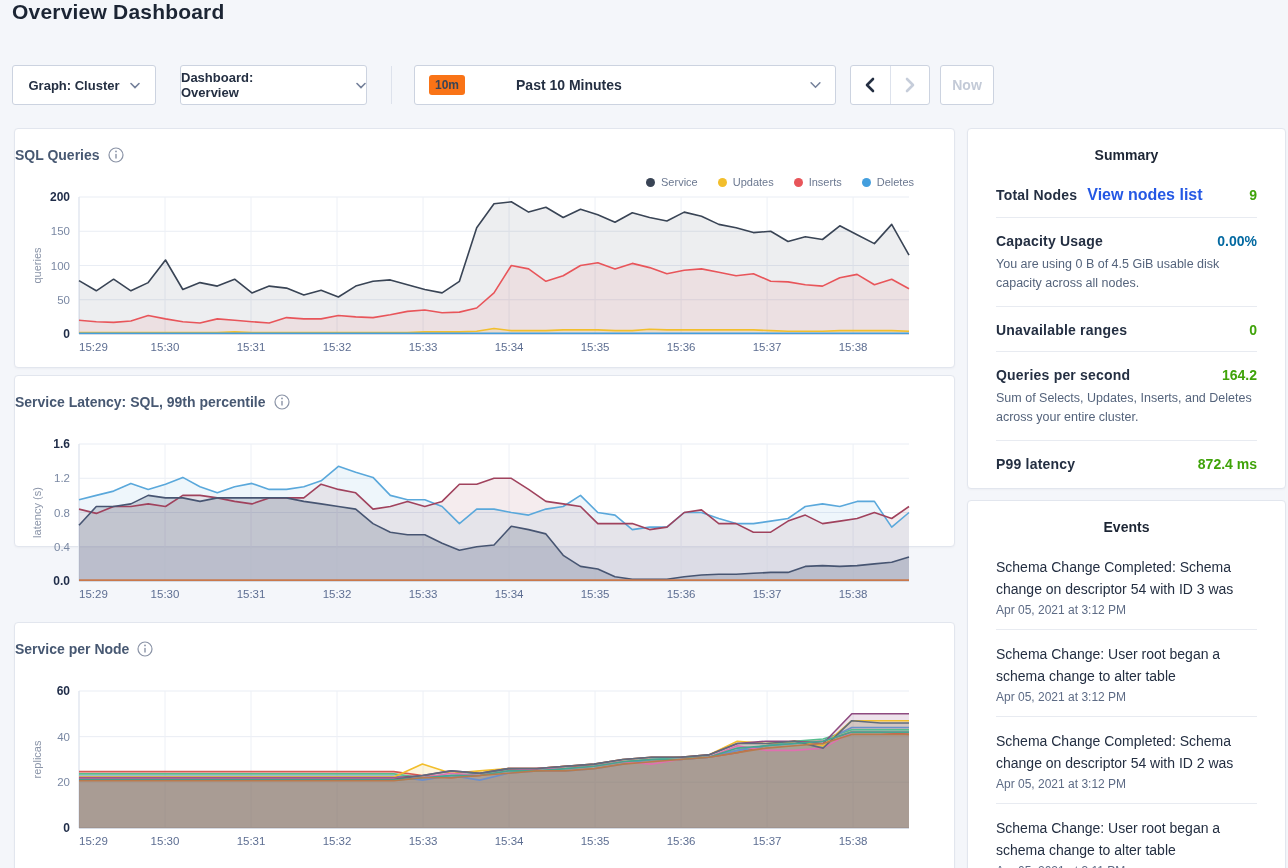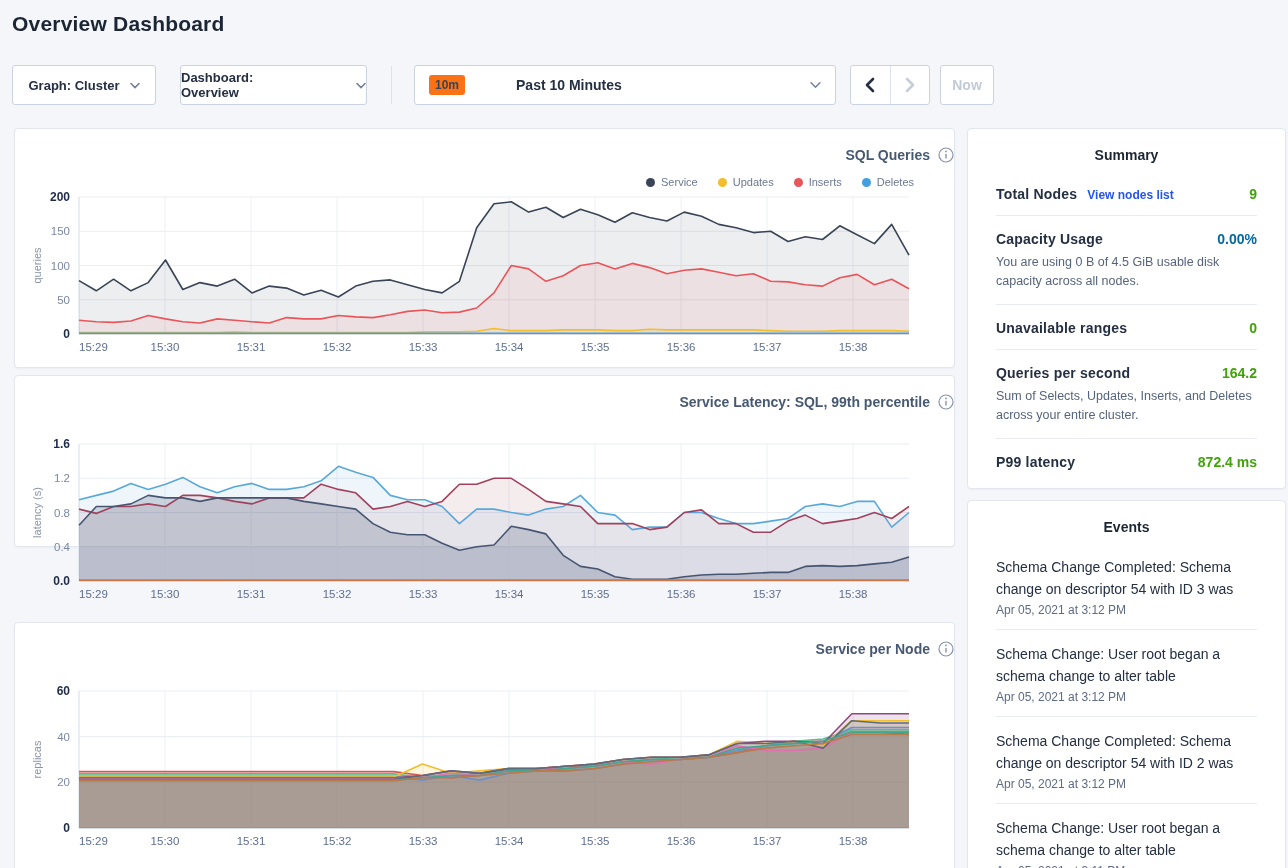--- a/index.html
+++ b/index.html
@@ -4,21 +4,21 @@
 <style>
   * { margin:0; padding:0; box-sizing:border-box; }
   html,body { width:1288px; height:868px; overflow:hidden; }
   body {
     position:relative;
     background:#f4f6fa;
     font-family:"Liberation Sans", sans-serif;
     color:#242f42;
   }
   .page-title {
-    position:absolute; left:12px; top:12px;
+    position:absolute; left:12px; top:0;
     font-size:21px; font-weight:700; color:#1c2534; letter-spacing:.2px;
   }
   
   .ctl { position:absolute; top:65px; height:40px; background:#fff;
          border:1px solid #ccd3e0; border-radius:3px; display:flex;
          align-items:center; cursor:pointer; }
   .dd-label { font-size:13px; font-weight:700; color:#242f42; }
   .dd-chev { margin-left:10px; display:flex; }
   .btn-graph { left:12px; width:144px; justify-content:center; }
   .btn-dash  { left:180px; width:187px; justify-content:center;gap:36px; }
@@ -33,36 +33,36 @@
   .now-btn { left:940px; width:54px; justify-content:center;
              font-size:14px; font-weight:700; color:#c3cad7; cursor:default; }
   
   .card { position:absolute; background:#fff; border:1px solid #e2e6ee;
           border-radius:4px; box-shadow:0 1px 2px rgba(40,50,70,.04); }
   .chart-card { left:14px; width:941px; }
   #chart-card-0 { top:128px; height:240px; }
   #chart-card-1 { top:375px; height:172px; }
   #chart-card-2 { top:622px; height:250px; }
   .chart-title-row { position:absolute; top:18px; left:0; right:0;
-      display:flex; align-items:center; justify-content:flex-end; gap:8px; }
+      display:flex; align-items:center; justify-content:flex-start; gap:8px; }
   .chart-title { font-size:14px; font-weight:700; color:#475872; }
   .chart-legend { position:absolute; top:47px; right:40px; display:flex; gap:20px; }
   .legend-item { display:flex; align-items:center; gap:6px; }
   .legend-dot { width:9px; height:9px; border-radius:50%; }
   .legend-label { font-size:11px; color:#6b7890; }
   .chart-svg { position:absolute; left:0; top:58px; }
   
   .summary-card { left:967px; top:128px; width:319px; height:361px; padding:18px 28px 10px; }
   .events-card  { left:967px; top:500px; width:319px; height:400px; padding:18px 28px 10px; }
   .side-title { text-align:center; font-size:14px; font-weight:700; color:#1c2534; margin-bottom:8px; }
   .sum-row { padding:15px 0 13px; }
   .sum-row + .sum-row { border-top:1px solid #e8ebf1; }
   .sum-head { display:flex; align-items:baseline; }
   .sum-label { font-size:14px; font-weight:700; color:#242f42; letter-spacing:.2px; }
-  .sum-link { font-size:12px; font-weight:700; margin-left:10px; cursor:pointer; }
+  .sum-link { font-size:16px; font-weight:700; margin-left:10px; cursor:pointer; }
   .sum-value { margin-left:auto; font-size:14px; font-weight:700; }
   .sum-desc { margin-top:6px; font-size:12.5px; line-height:19px; color:#55647c; }
   .event-item { padding:13px 0 12px; }
   .event-item + .event-item { border-top:1px solid #e8ebf1; }
   .event-text { font-size:14px; line-height:22px; color:#242f42; cursor:pointer;
                 display:-webkit-box; -webkit-line-clamp:2; -webkit-box-orient:vertical; overflow:hidden; }
   .event-time { margin-top:3px; font-size:12px; color:#5d6b85; }
 </style>
 </head>
 <body>

